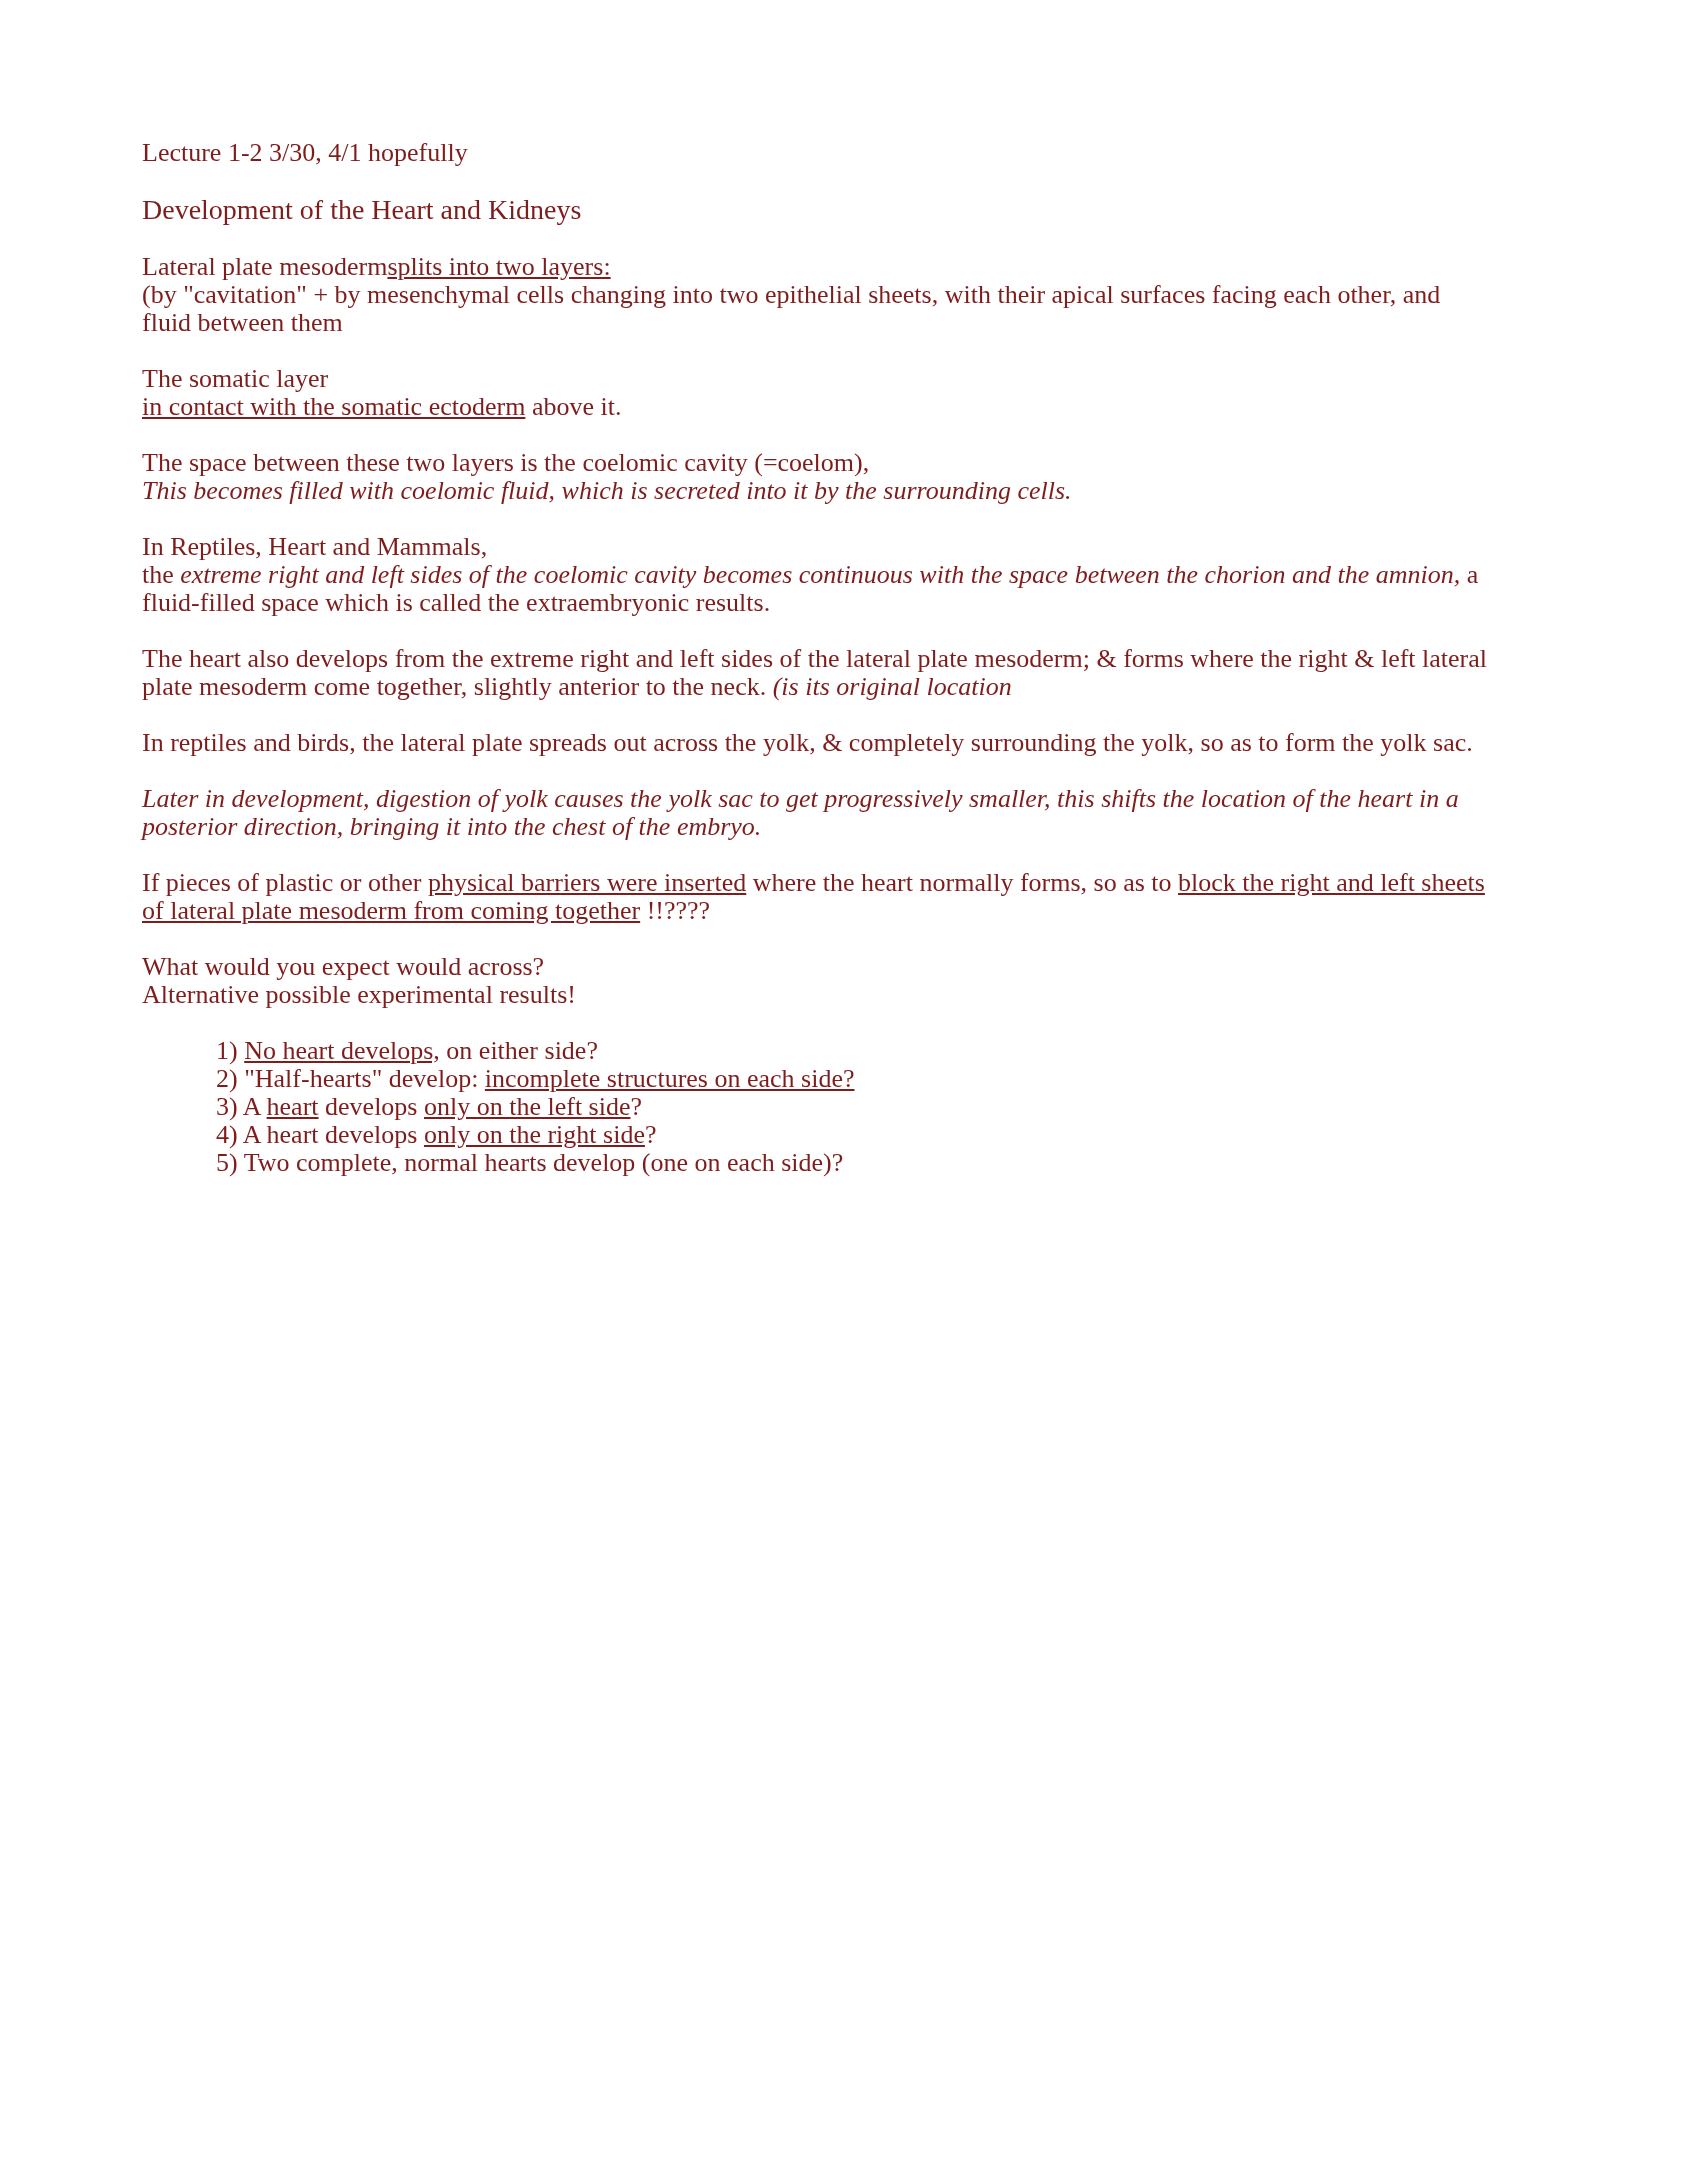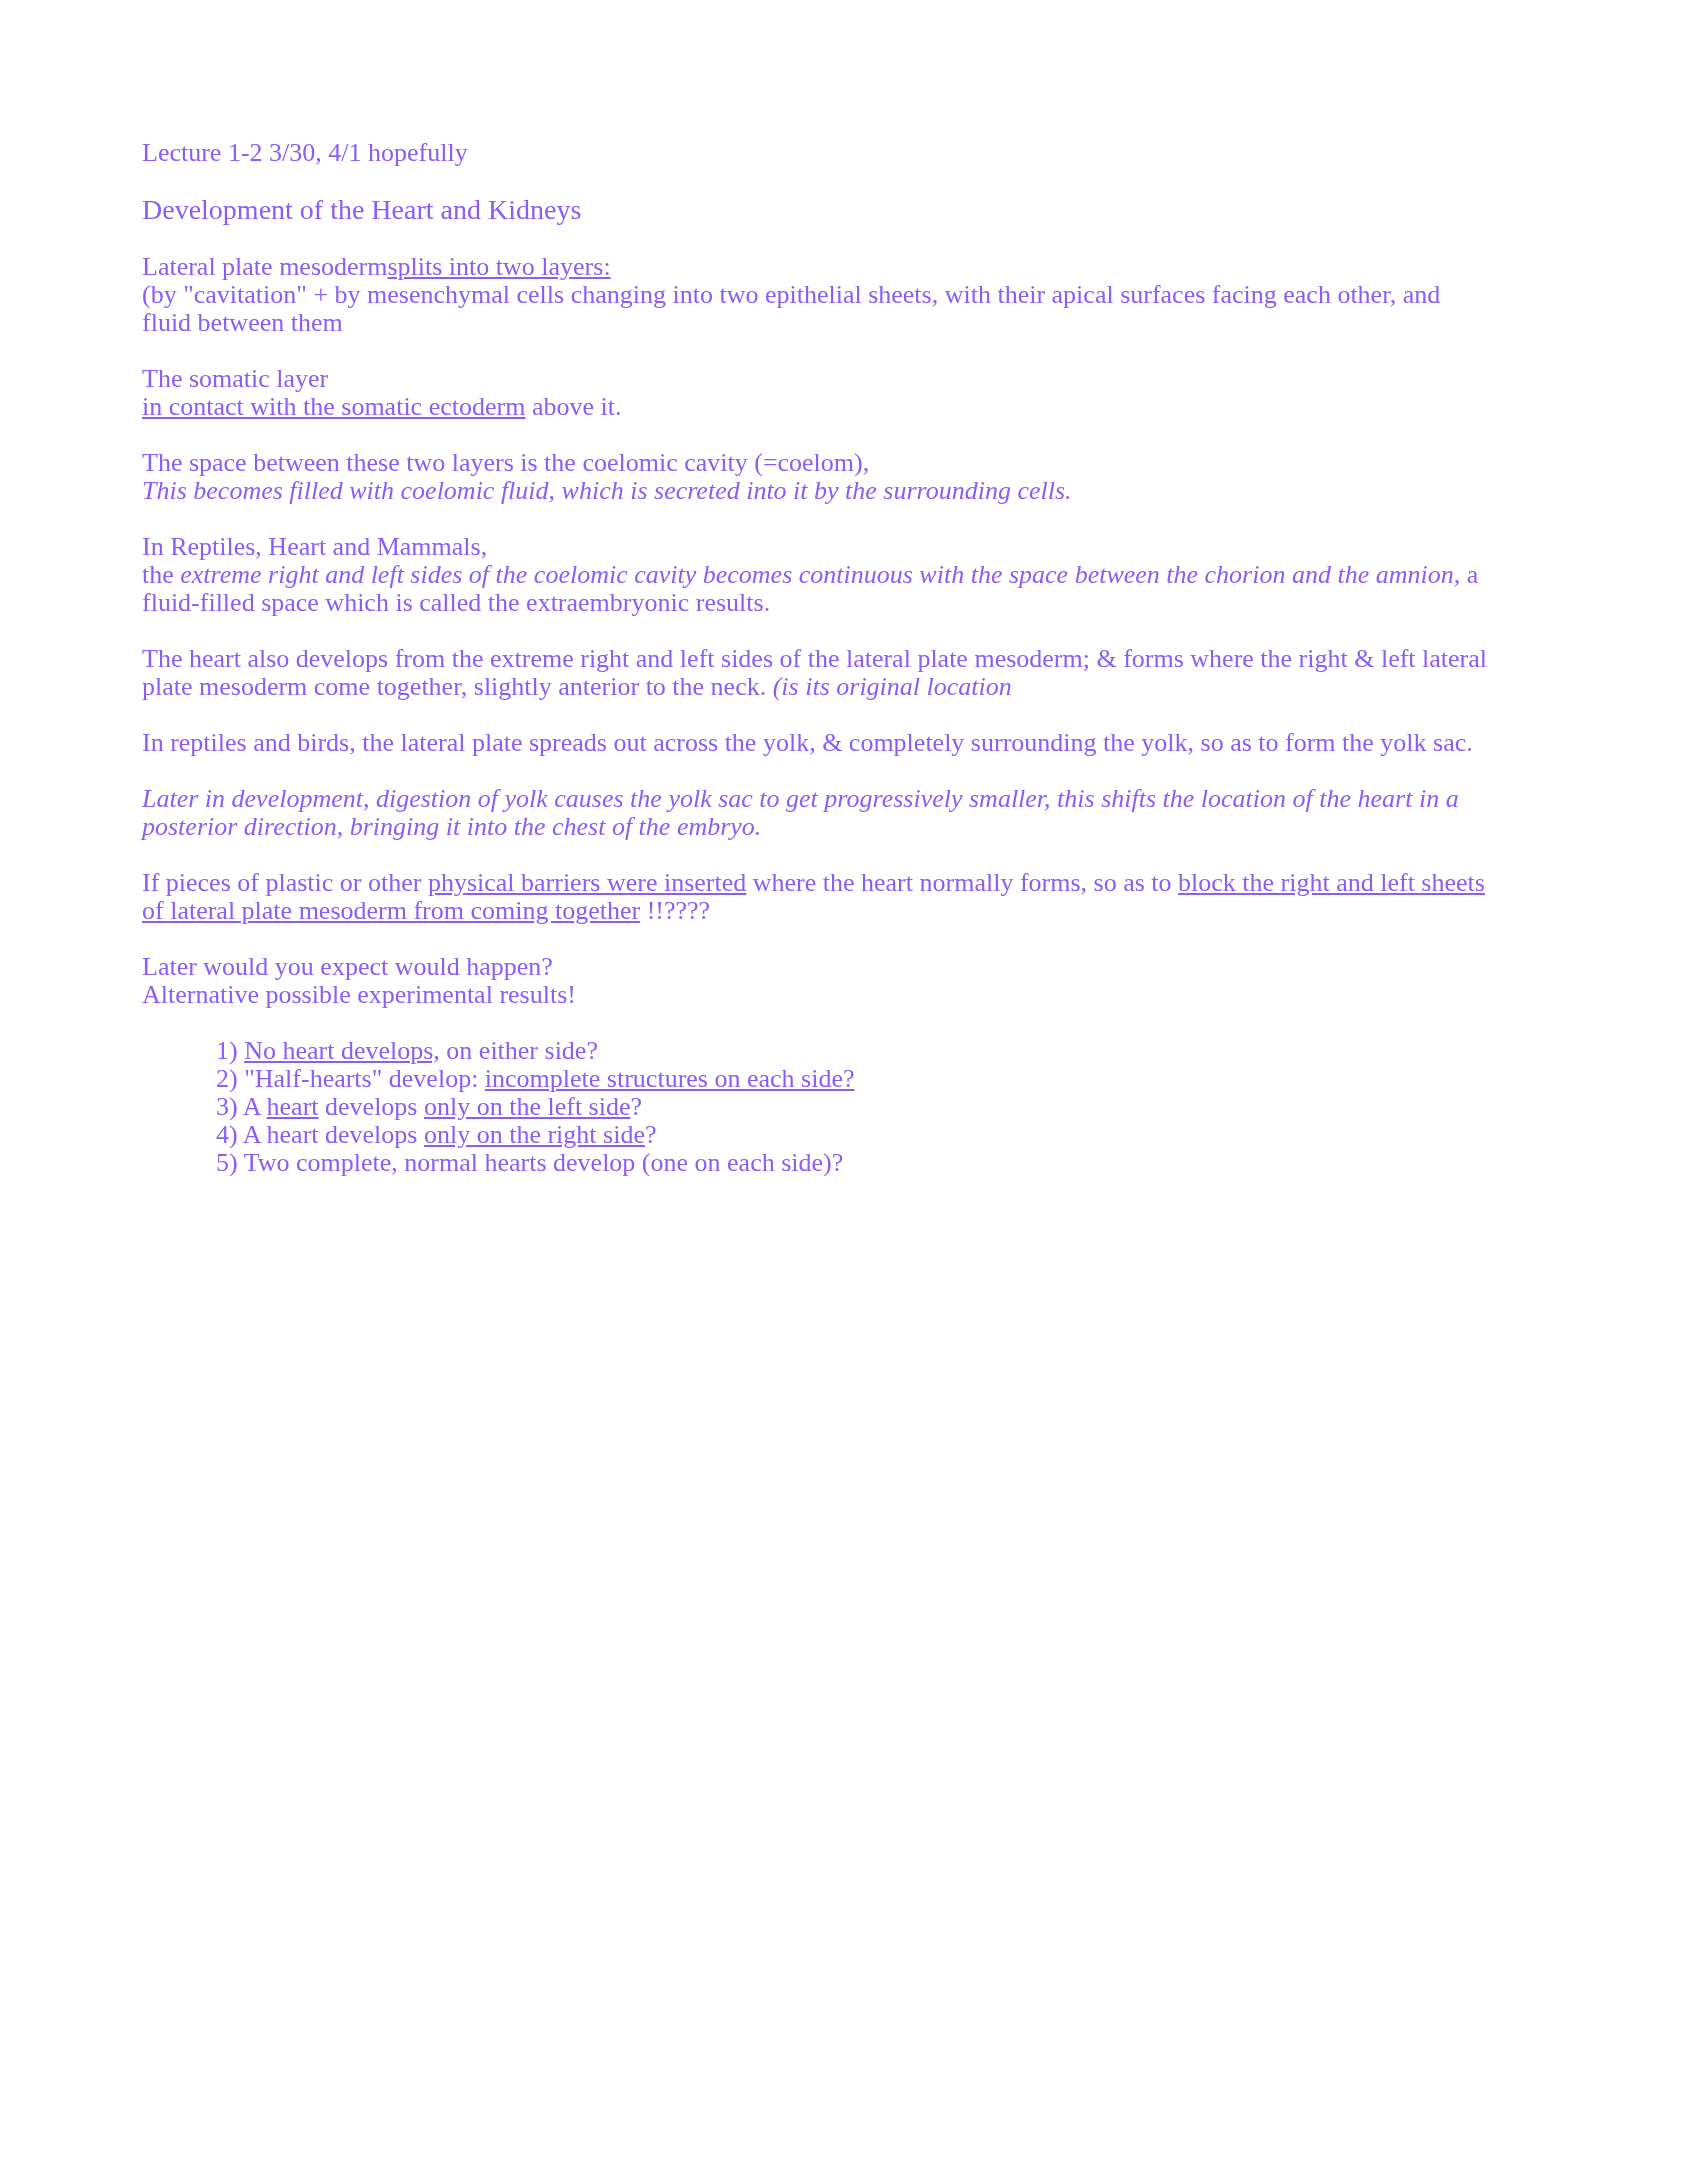--- a/index.html
+++ b/index.html
@@ -33,29 +33,29 @@
   .list {
     padding-left: 74px;
   }
   .b { font-weight: normal; }
   .i { font-style: italic; }
   .u { text-decoration: underline; font-family: Liberation Serif, serif; }
 </style>
 </head>
 <body style="background: rgb(255, 255, 255);">
 
-<div class="page" style="background: rgb(255, 255, 255); color: #8b5cf6;">
+<div class="page" style="background: rgb(255, 255, 255); color: #7f1d1d;">
   <div id="doc-body">
       <div class="block"><span>Lecture 1-2 3/30, 4/1 hopefully</span></div>
       <div class="block heading"><span class="b">Development of the Heart and Kidneys</span></div>
       <div class="block"><span class="b">Lateral plate mesoderm</span><span class="u">splits into two layers:</span><br><span>(by </span><span class="b">"cavitation"</span><span> + by mesenchymal cells changing into two epithelial sheets, with their apical surfaces facing each other, and fluid between them</span></div>
       <div class="block"><span>The </span><span class="b">somatic layer</span><br><span class="u">in contact with the somatic ectoderm</span><span> above it.</span></div>
       <div class="block"><span>The space between these two layers is the </span><span class="b">coelomic cavity</span><span> (=coelom),</span><br><span class="i">This becomes filled with </span><span class="b i">coelomic fluid</span><span class="i">, which is secreted into it by the surrounding cells.</span></div>
       <div class="block"><span>In Reptiles, Heart and Mammals,</span><br><span>the </span><span class="i">extreme right and left sides of the coelomic cavity becomes continuous with the space between the chorion and the amnion,</span><span> a fluid-filled space which is called the </span><span class="b">extraembryonic results</span><span>.</span></div>
       <div class="block"><span>The </span><span class="b">heart</span><span> also develops from the extreme right and left sides of the lateral plate mesoderm; &amp; forms where the right &amp; left lateral plate mesoderm come together, slightly anterior to the neck. </span><span class="i">(is its original location</span></div>
       <div class="block"><span>In reptiles and birds, the lateral plate spreads out across the yolk, &amp; completely surrounding the yolk, so as to form the </span><span class="b">yolk sac</span><span>.</span></div>
       <div class="block"><span class="i">Later in development, digestion of yolk causes the yolk sac to get progressively smaller, this shifts the location of the heart in a posterior direction, bringing it into the chest of the embryo.</span></div>
       <div class="block"><span>If pieces of plastic or other </span><span class="u">physical barriers were inserted</span><span> where the heart normally forms, so as to </span><span class="u">block the right and left sheets of lateral plate mesoderm from coming together</span><span> !!????</span></div>
-      <div class="block"><span class="b">Later would you expect would happen?</span><br><span class="b">Alternative possible experimental results!</span></div>
+      <div class="block"><span class="b">What would you expect would across?</span><br><span class="b">Alternative possible experimental results!</span></div>
       <div class="block list"><span>1) </span><span class="u">No heart develops,</span><span> on either side?</span><br><span>2) "Half-hearts" develop: </span><span class="u">incomplete structures on each side?</span><br><span>3) A </span><span class="u">heart</span><span> develops </span><span class="u">only on the left side</span><span>?</span><br><span>4) A heart develops </span><span class="u">only on the right side</span><span>?</span><br><span>5) Two complete, normal hearts develop (one on each side)?</span></div>
     </div>
 </div>
 
 
 </body></html>

